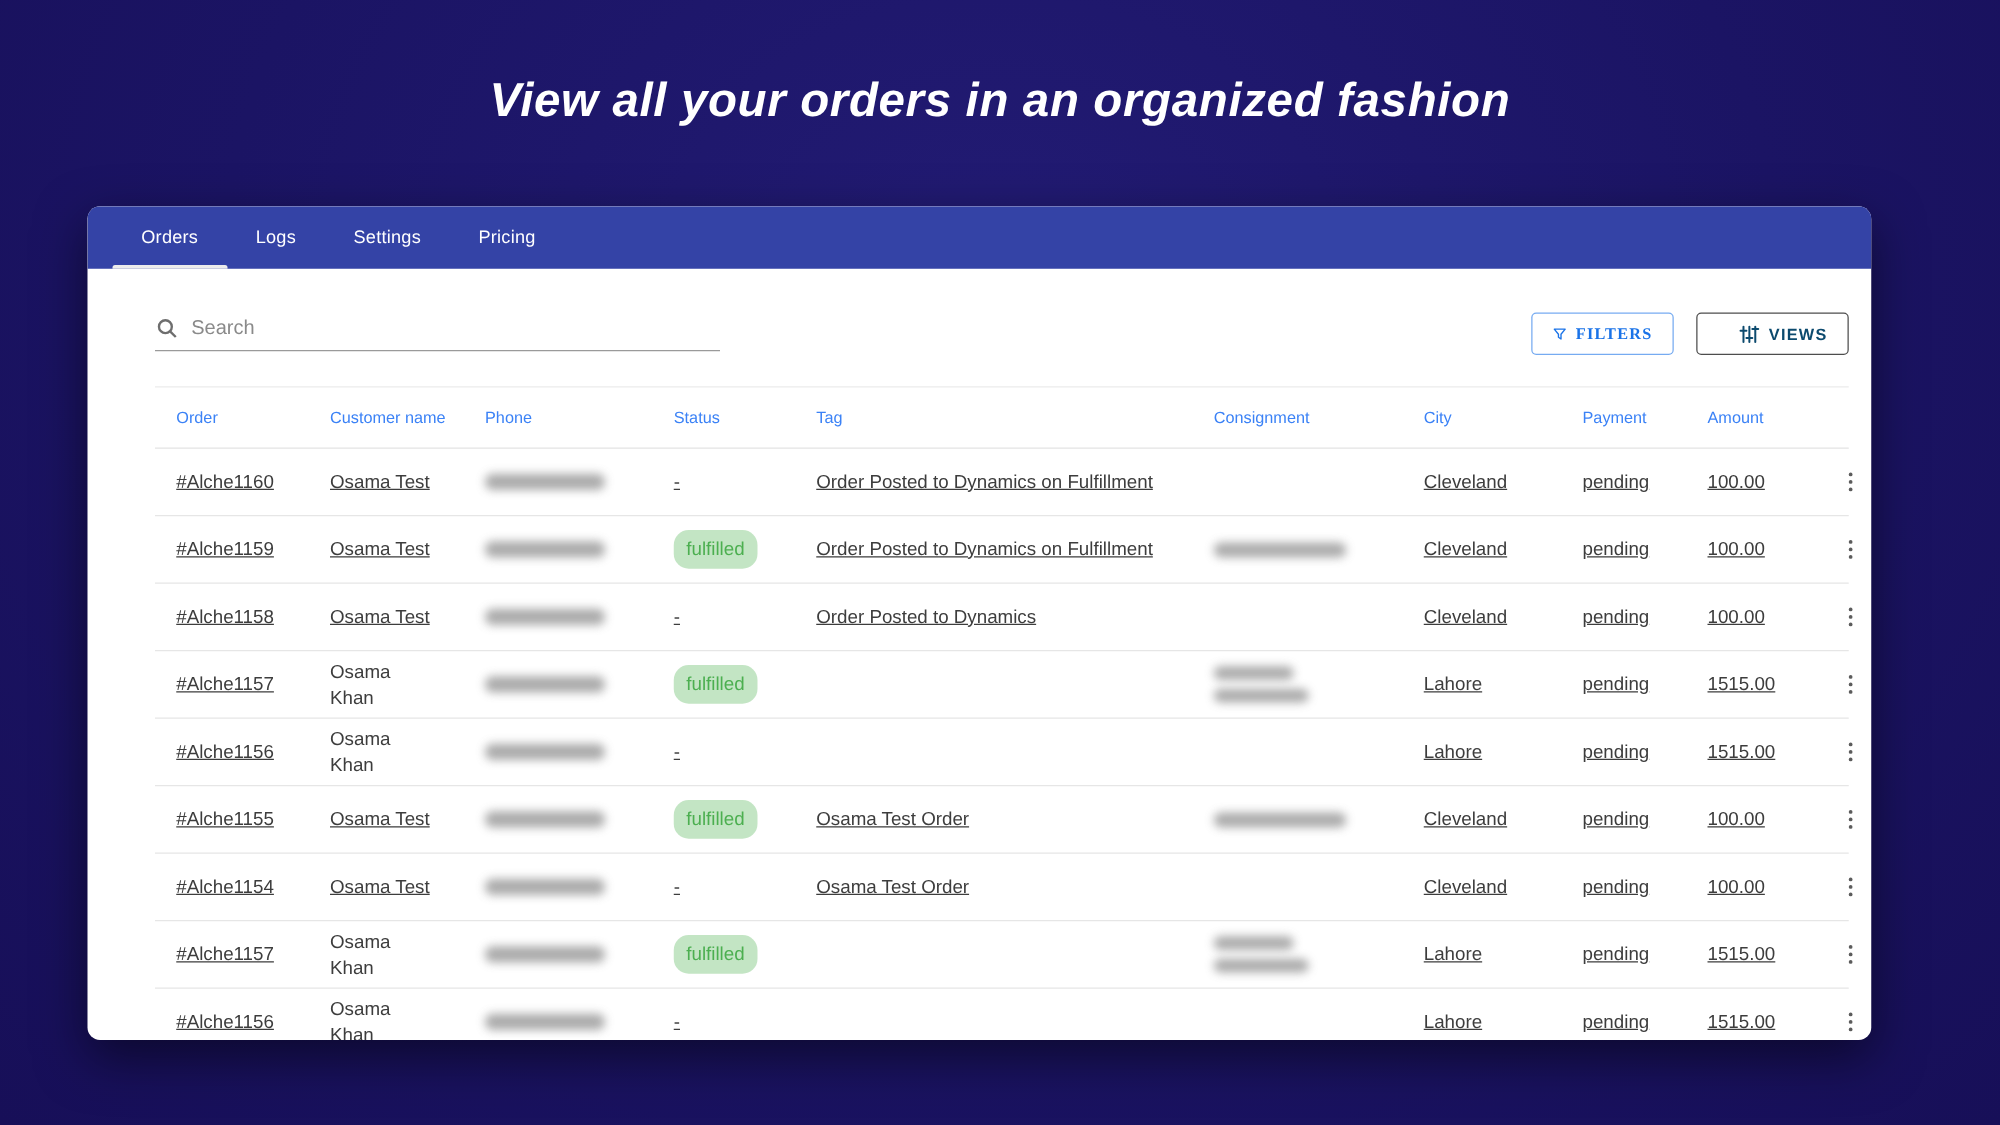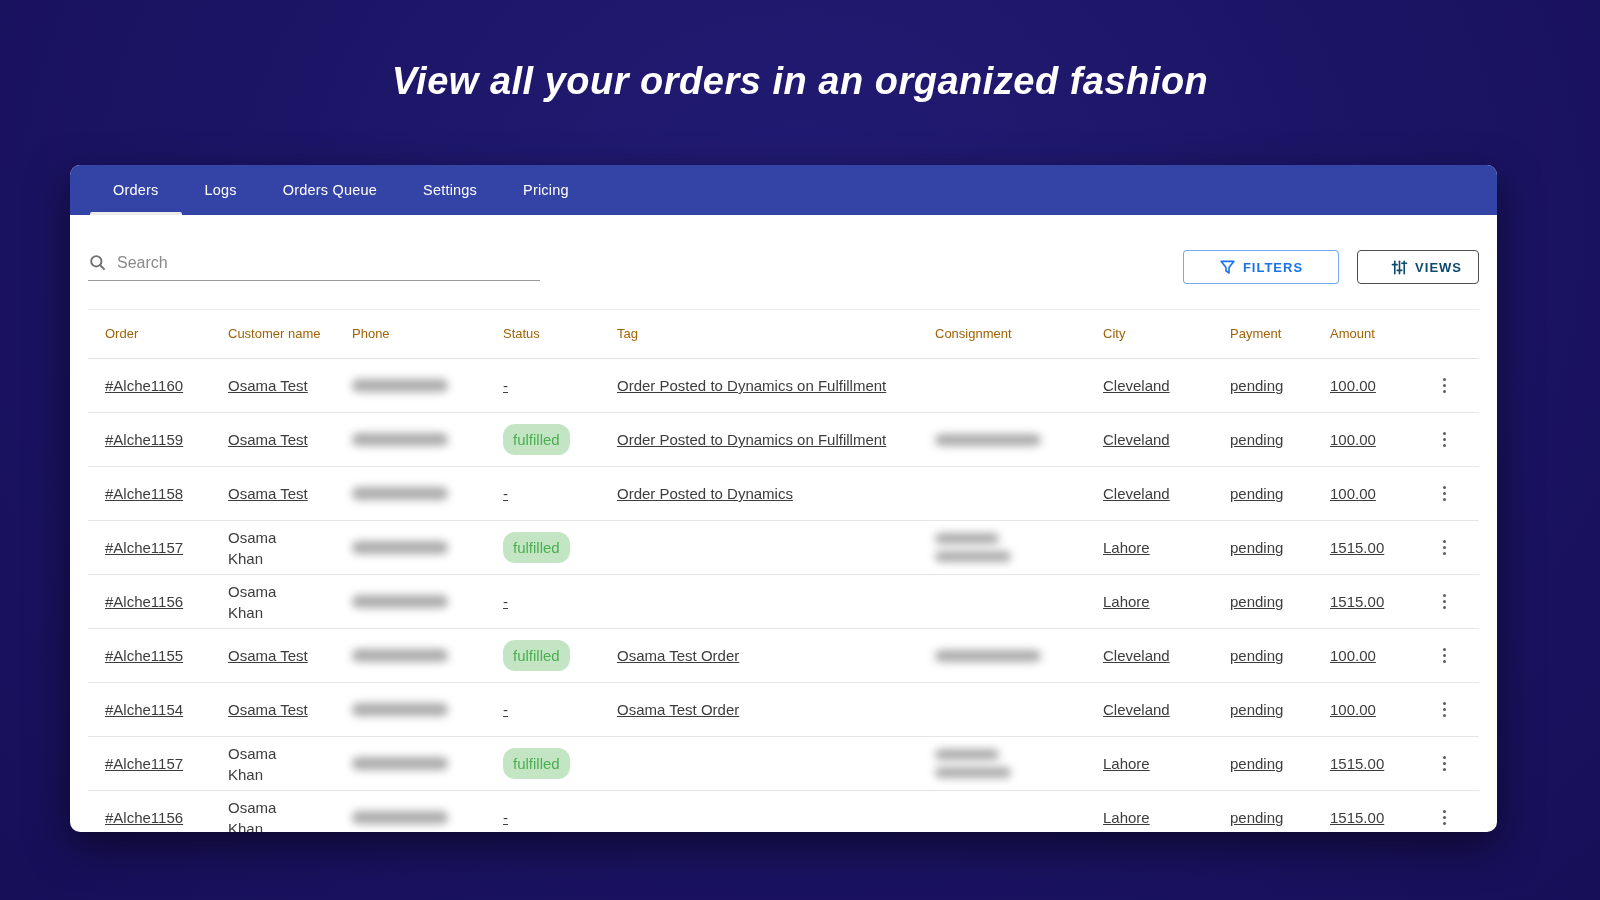--- a/index.html
+++ b/index.html
@@ -43,21 +43,21 @@
     letter-spacing:0.2px;
   }
   .tab.active::after {
     content:"";
     position:absolute;
     left:0; right:0; bottom:0;
     height:3px;
     background:#ececec;
     border-radius:2px 2px 0 0;
   }
-  .content { padding:0 18px; }
+  .content { padding:0 18px;margin-left:36px; }
   .toolbar {
     margin-top:32px;
     height:40px;
     display:flex;
     align-items:center;
     justify-content:space-between;
   }
   .searchbox {
     display:flex;
     align-items:center;
@@ -84,35 +84,35 @@
     border-radius:4px;
     background:#fff;
     font-size:13px;
     font-weight:bold;
     letter-spacing:1px;
     cursor:pointer;
     user-select:none;
   }
   .btn-blue { color:#1a73e8; border:1px solid rgba(26,115,232,0.6); }
   .btn-dark { color:#0c4a6e; border:1px solid #4d4d4d;justify-content:flex-end; }
-  .btn-filters { width:156px; }
+  .btn-filters { width:114px;font-family:Liberation Serif, serif; }
   .btn-views  { width:122px; }
   .btn-refresh{ width:176px; }
 
   .table { margin-top:22px; }
   .thead, .trow {
     display:grid;
     grid-template-columns:140px 124px 151px 114px 318px 168px 127px 100px 95px 53px;
     align-items:center;
   }
   .thead {
     border-top:1px solid #ececec;
     border-bottom:1px solid #e3e3e3;
     min-height:50px;
-    color:#a16207;
+    color:#3b82f6;
     font-size:13px;
   }
   .trow {
     border-bottom:1px solid #e6e6e6;
     min-height:54px;
     color:#3d3d3d;
     font-size:15px;
     text-decoration:underline;
   }
   .cell { padding-right:14px; line-height:1.4; }
@@ -153,21 +153,20 @@
 </head>
 <body>
 
 <h1 class="page-title">View all your orders in an organized fashion</h1>
 
 <div class="card">
 
   <div class="tabbar" style="background: rgb(52, 67, 166);">
       <div class="tab active">Orders</div>
       <div class="tab">Logs</div>
-      <div class="tab">Orders Queue</div>
       <div class="tab">Settings</div>
       <div class="tab">Pricing</div>
     </div>
 
   <div class="content">
 
     <div class="toolbar">
 
       <div class="searchbox">
         <svg width="19" height="19" viewBox="0 0 24 24" fill="none" stroke="#6e6e6e" stroke-width="2.4">

